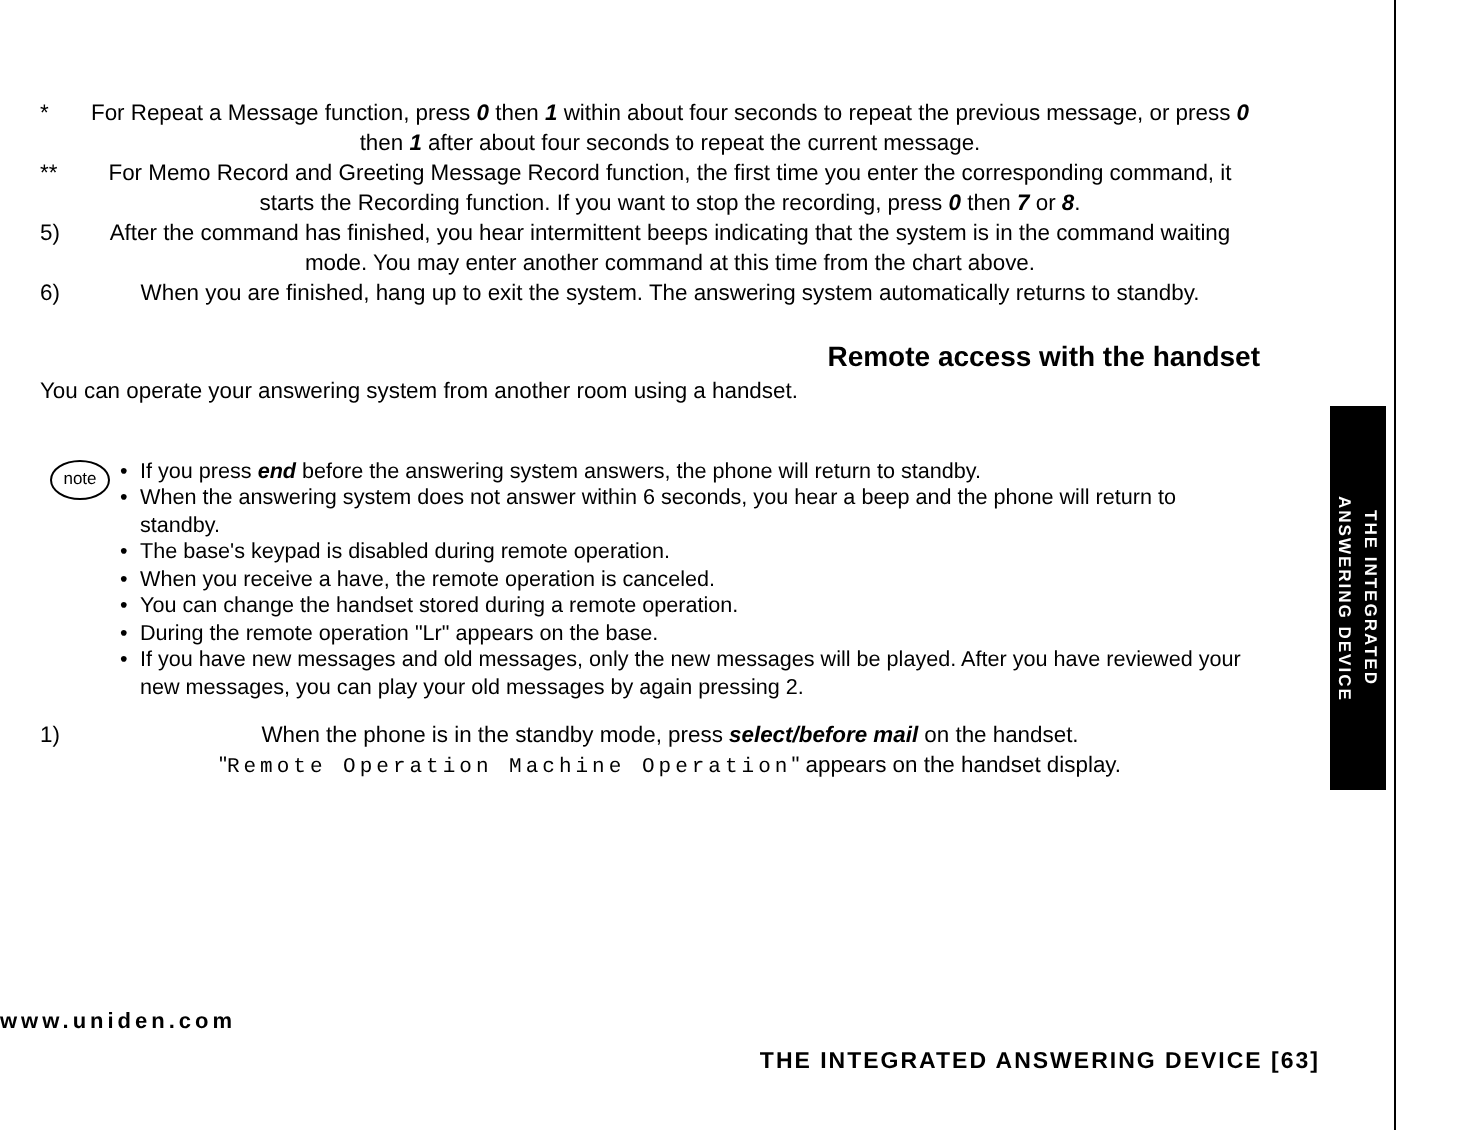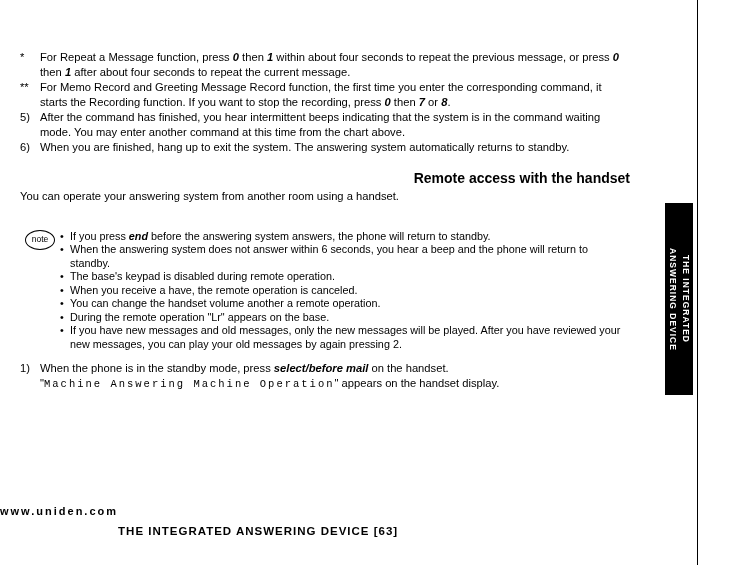--- a/index.html
+++ b/index.html
@@ -24,21 +24,21 @@
     left: 20px;
     top: 50px;
     width: 610px;
     font-size: 11.2px;
     line-height: 1.3;
     font-stretch: condensed;
   }
   .content * { font-family: "Arial Narrow", Arial, Verdana, sans-serif; }
   .para-row { display: flex; margin-bottom: 1px; }
   .para-row .lbl { width: 20px; flex-shrink: 0; }
-  .para-row .txt { flex: 1; }
+  .para-row .txt { flex: 1; text-align: center; }
   h3.section {
     margin: 14px 0 2px 0;
     font-size: 14px;
     font-weight: bold;
     text-align: right;
   }
   .lead { margin-bottom: 26px; }
   .note-block { display: flex; margin-bottom: 10px; }
   .note-icon {
     width: 40px; flex-shrink: 0;
@@ -59,20 +59,21 @@
     font-family: "Courier New", monospace;
     letter-spacing: 2px;
     font-size: 10.5px;
   }
   .footer {
     position: absolute;
     left: 0;
     bottom: 28px;
     width: 660px;
     display: flex;
+    justify-content: space-between;
     font-size: 11.5px;
     font-weight: bold;
     letter-spacing: 1px;
   }
   .footer .url { letter-spacing: 2px; font-size: 11px; font-weight: bold;}
   .footer .title { font-size: 11.5px; letter-spacing: 1px; margin-top: 20px; }
   .right-black {
     position: absolute;
     top: 203px;
     right: 38px;
@@ -148,38 +149,38 @@
           <div class="bline">
             <div class="dot">•</div>
             <div class="btxt">The base's keypad is disabled during remote operation.</div>
           </div>
           <div class="bline">
             <div class="dot">•</div>
             <div class="btxt">When you receive a have, the remote operation is canceled.</div>
           </div>
           <div class="bline">
             <div class="dot">•</div>
-            <div class="btxt">You can change the handset volume another a remote operation.</div>
+            <div class="btxt">You can change the handset stored during a remote operation.</div>
           </div>
           <div class="bline">
             <div class="dot">•</div>
             <div class="btxt">During the remote operation "Lr" appears on the base.</div>
           </div>
           <div class="bline">
             <div class="dot">•</div>
             <div class="btxt">If you have new messages and old messages, only the new messages will be played. After you have reviewed your new messages, you can play your old messages by again pressing 2.</div>
           </div>
         </div>
     </div>
 
     <div class="para-row">
       <div class="lbl">1)</div>
       <div class="txt">
         <div>When the phone is in the standby mode, press <b><i>select/before mail</i></b> on the handset.</div>
-        <div>"<span class="mono">Machine Answering Machine Operation</span><span>" appears on the handset display.</span></div>
+        <div>"<span class="mono">Remote Operation Machine Operation</span><span>" appears on the handset display.</span></div>
       </div>
     </div>
 
   </div>
 
   <div class="footer">
     <span class="url">www.uniden.com</span>
     <span class="title">THE INTEGRATED ANSWERING DEVICE [63]</span>
   </div>
 </div>

